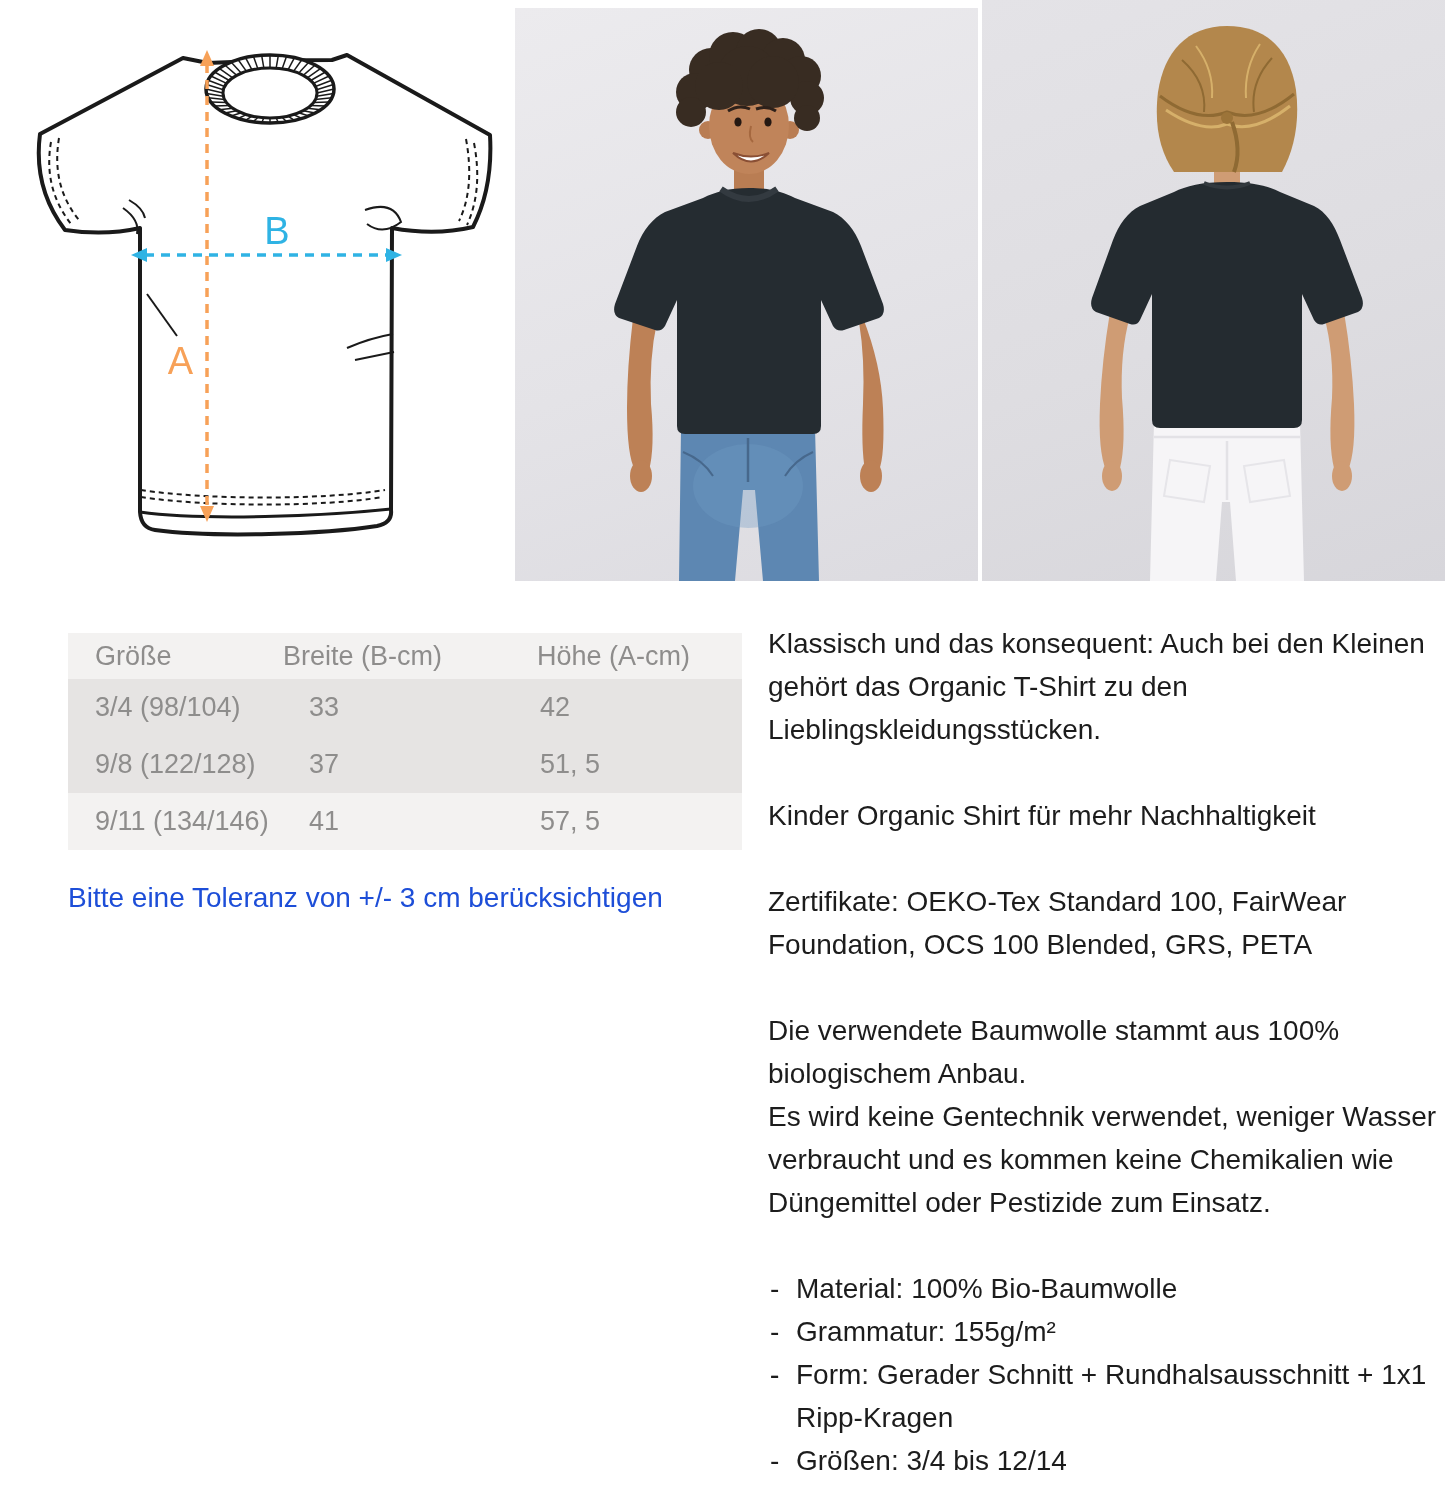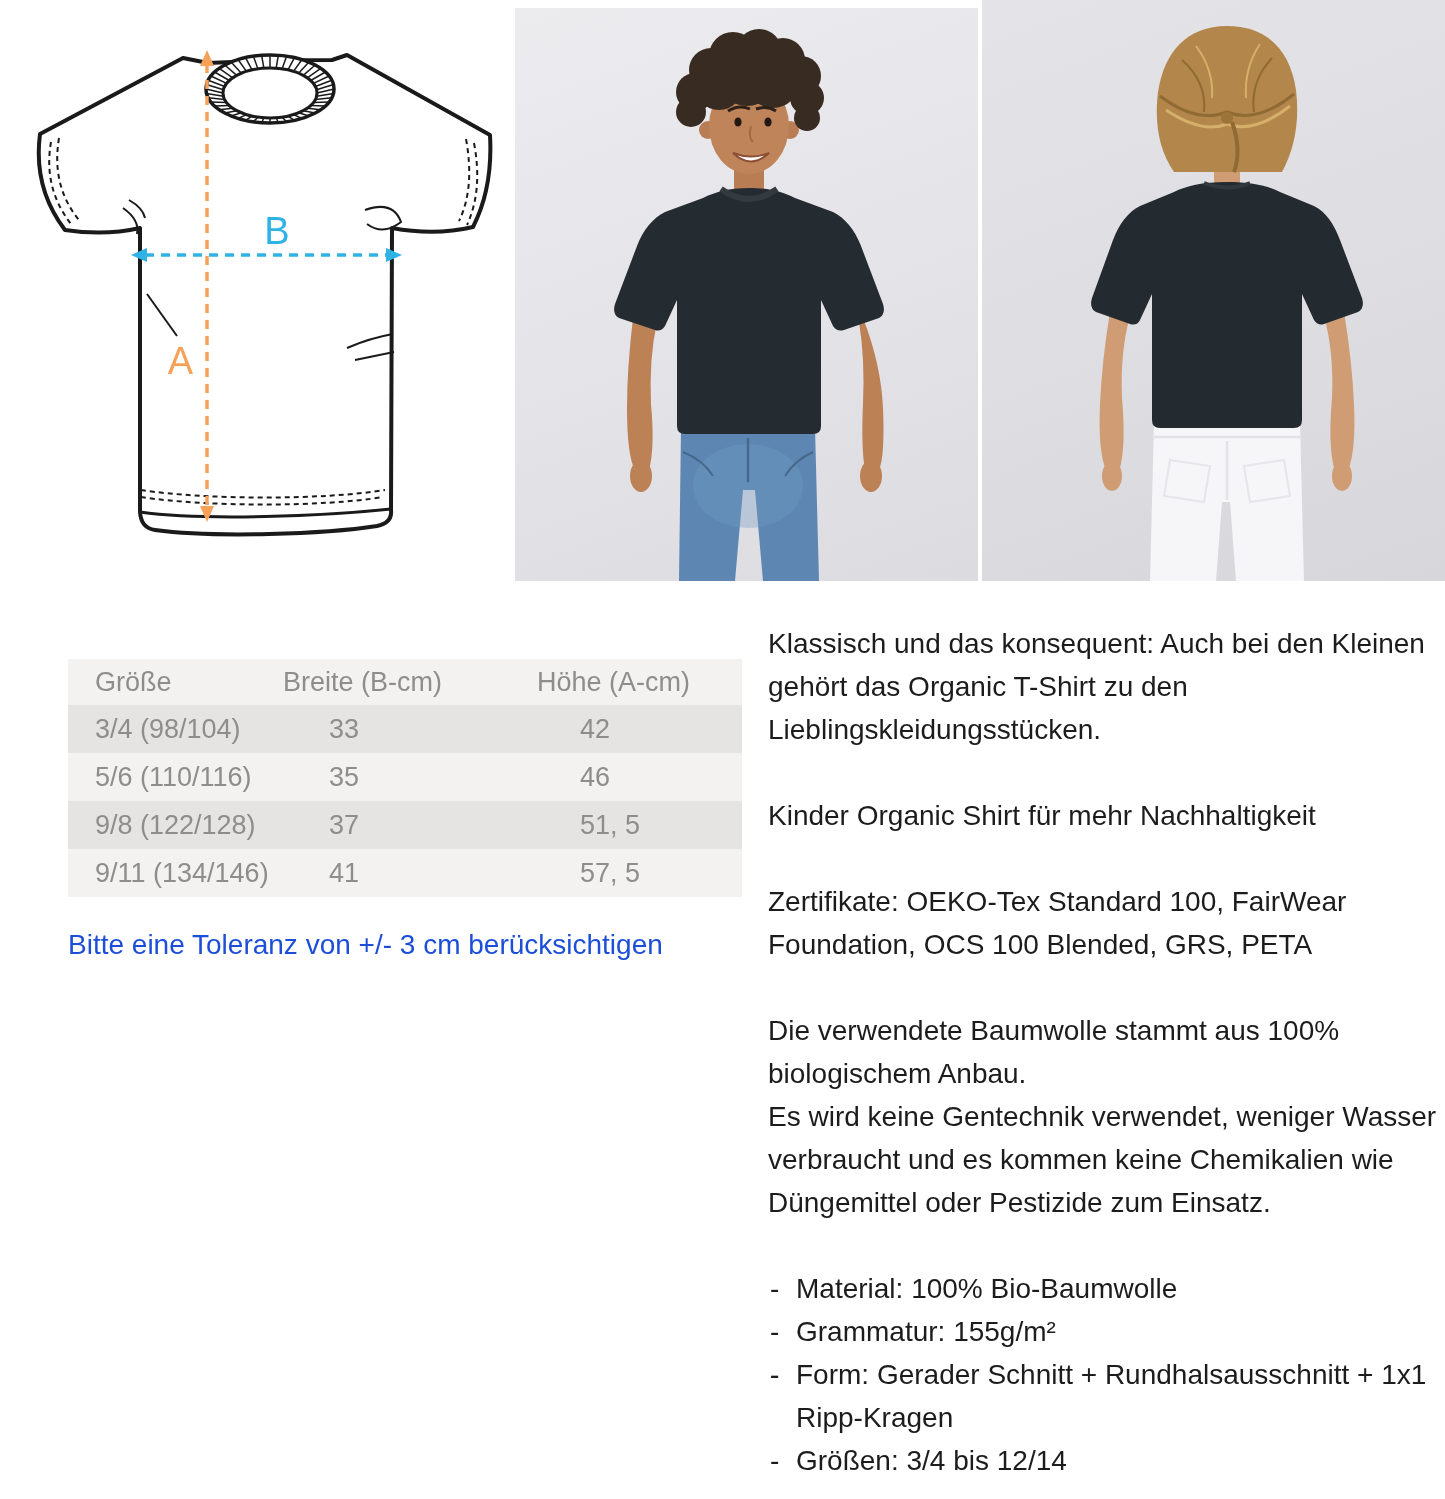--- a/index.html
+++ b/index.html
@@ -9,24 +9,24 @@
   
   .diagram{position:absolute;left:25px;top:38px;width:475px;height:525px;}
   .photo{position:absolute;overflow:hidden;}
   .photo-front{left:515px;top:8px;width:463px;height:573px;
                background:linear-gradient(160deg,#ecebee 0%,#e4e3e7 55%,#dcdbe0 100%);}
   .photo-back{left:982px;top:0px;width:463px;height:581px;
               background:linear-gradient(160deg,#e4e3e7 0%,#dedde1 55%,#d7d6db 100%);}
   .photo svg{display:block;width:100%;height:100%;}
 
   
-  .left-col{position:absolute;left:68px;top:633px;width:674px;margin-top:26px;}
+  .left-col{position:absolute;left:68px;top:633px;width:674px;}
   .trow{display:grid;grid-template-columns:215px 254px 205px;align-items:center;}
   .trow.header{height:46px;background:#f3f2f1;}
-  .trow.r{height:48px;gap:20px;}
+  .trow.r{height:57px;}
   .trow.dark{background:#e6e4e3;}
   .trow.light{background:#f3f2f1;}
   .tcell{font-size:27px;color:#8e8d8c;white-space:nowrap;}
   .tcell.c0{padding-left:27px;}
   .trow.r .tcell.c1{padding-left:26px;}
   .trow.r .tcell.c2{padding-left:3px;}
   .tolerance{margin-top:32px;font-size:28px;color:#1d4ed8;white-space:nowrap;}
 
   
   .right-col{position:absolute;left:768px;top:622px;width:690px;}
@@ -223,25 +223,20 @@
       <div class="tcell c0">Größe</div>
       <div class="tcell c1">Breite (B-cm)</div>
       <div class="tcell c2">Höhe (A-cm)</div>
     </div>
     <div>
         <div class="trow r dark">
           <div class="tcell c0">3/4 (98/104)</div>
           <div class="tcell c1">33</div>
           <div class="tcell c2">42</div>
         </div>
-        <div class="trow r light">
-          <div class="tcell c0">5/6 (110/116)</div>
-          <div class="tcell c1">35</div>
-          <div class="tcell c2">46</div>
-        </div>
         <div class="trow r dark">
           <div class="tcell c0">9/8 (122/128)</div>
           <div class="tcell c1">37</div>
           <div class="tcell c2">51, 5</div>
         </div>
         <div class="trow r light">
           <div class="tcell c0">9/11 (134/146)</div>
           <div class="tcell c1">41</div>
           <div class="tcell c2">57, 5</div>
         </div>

